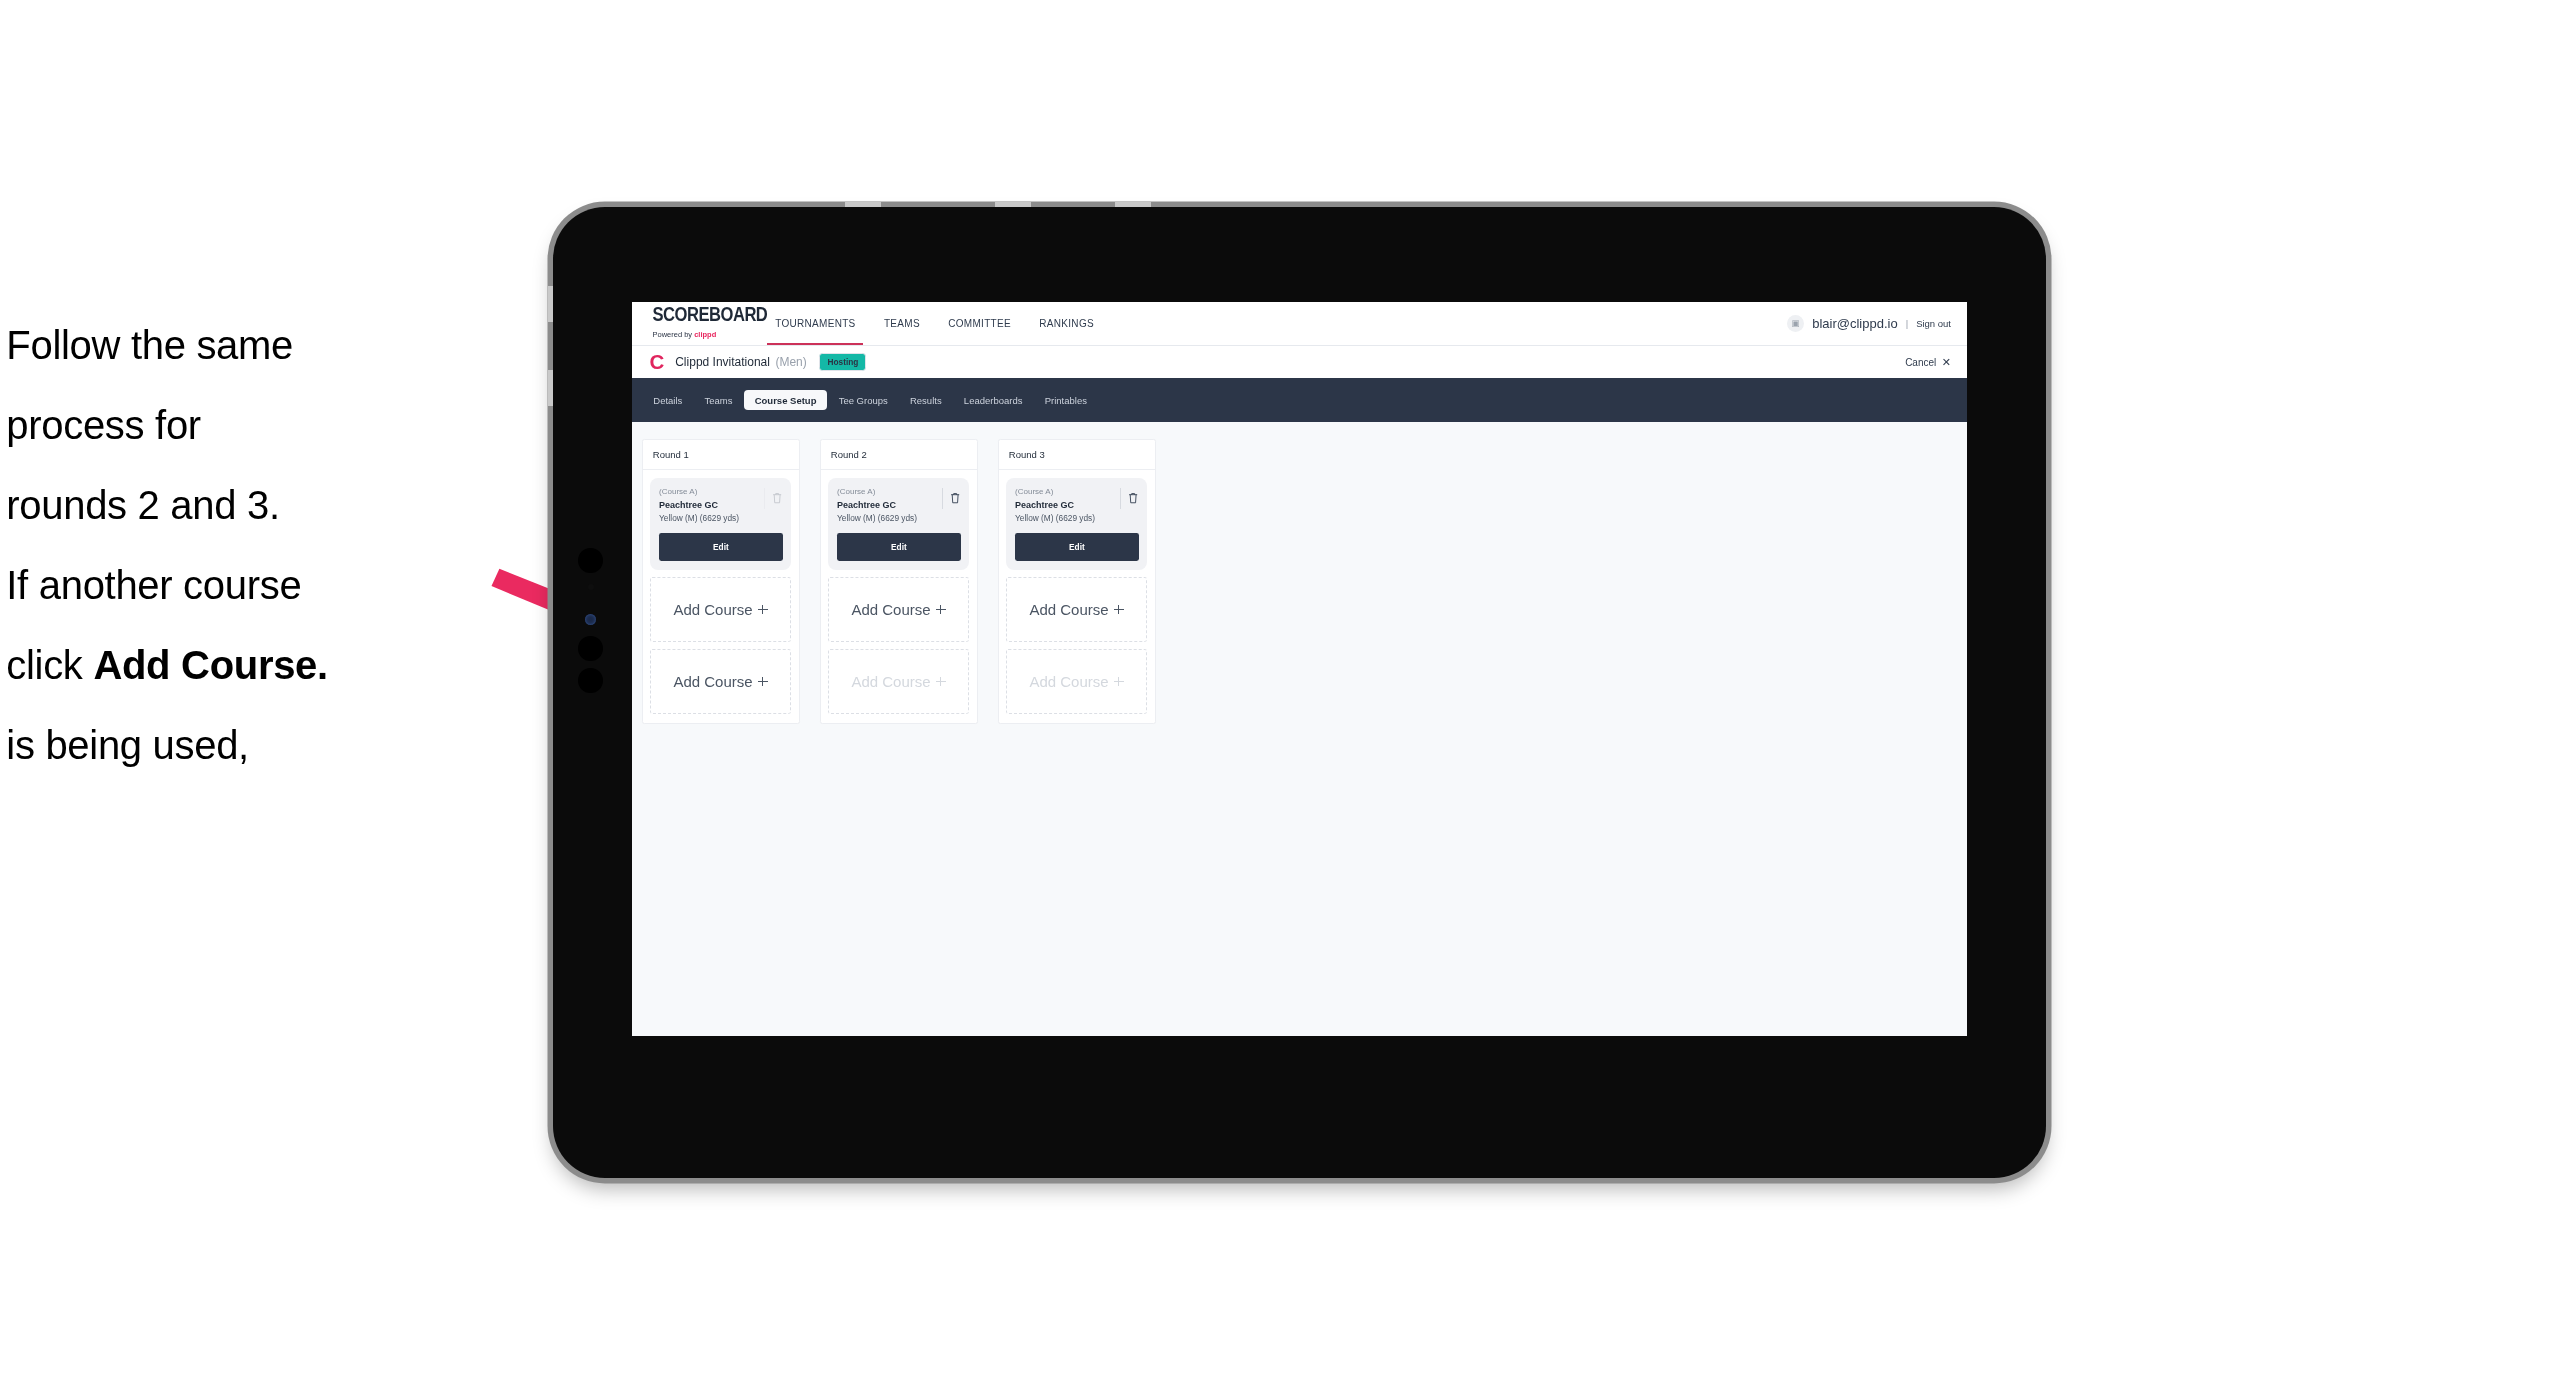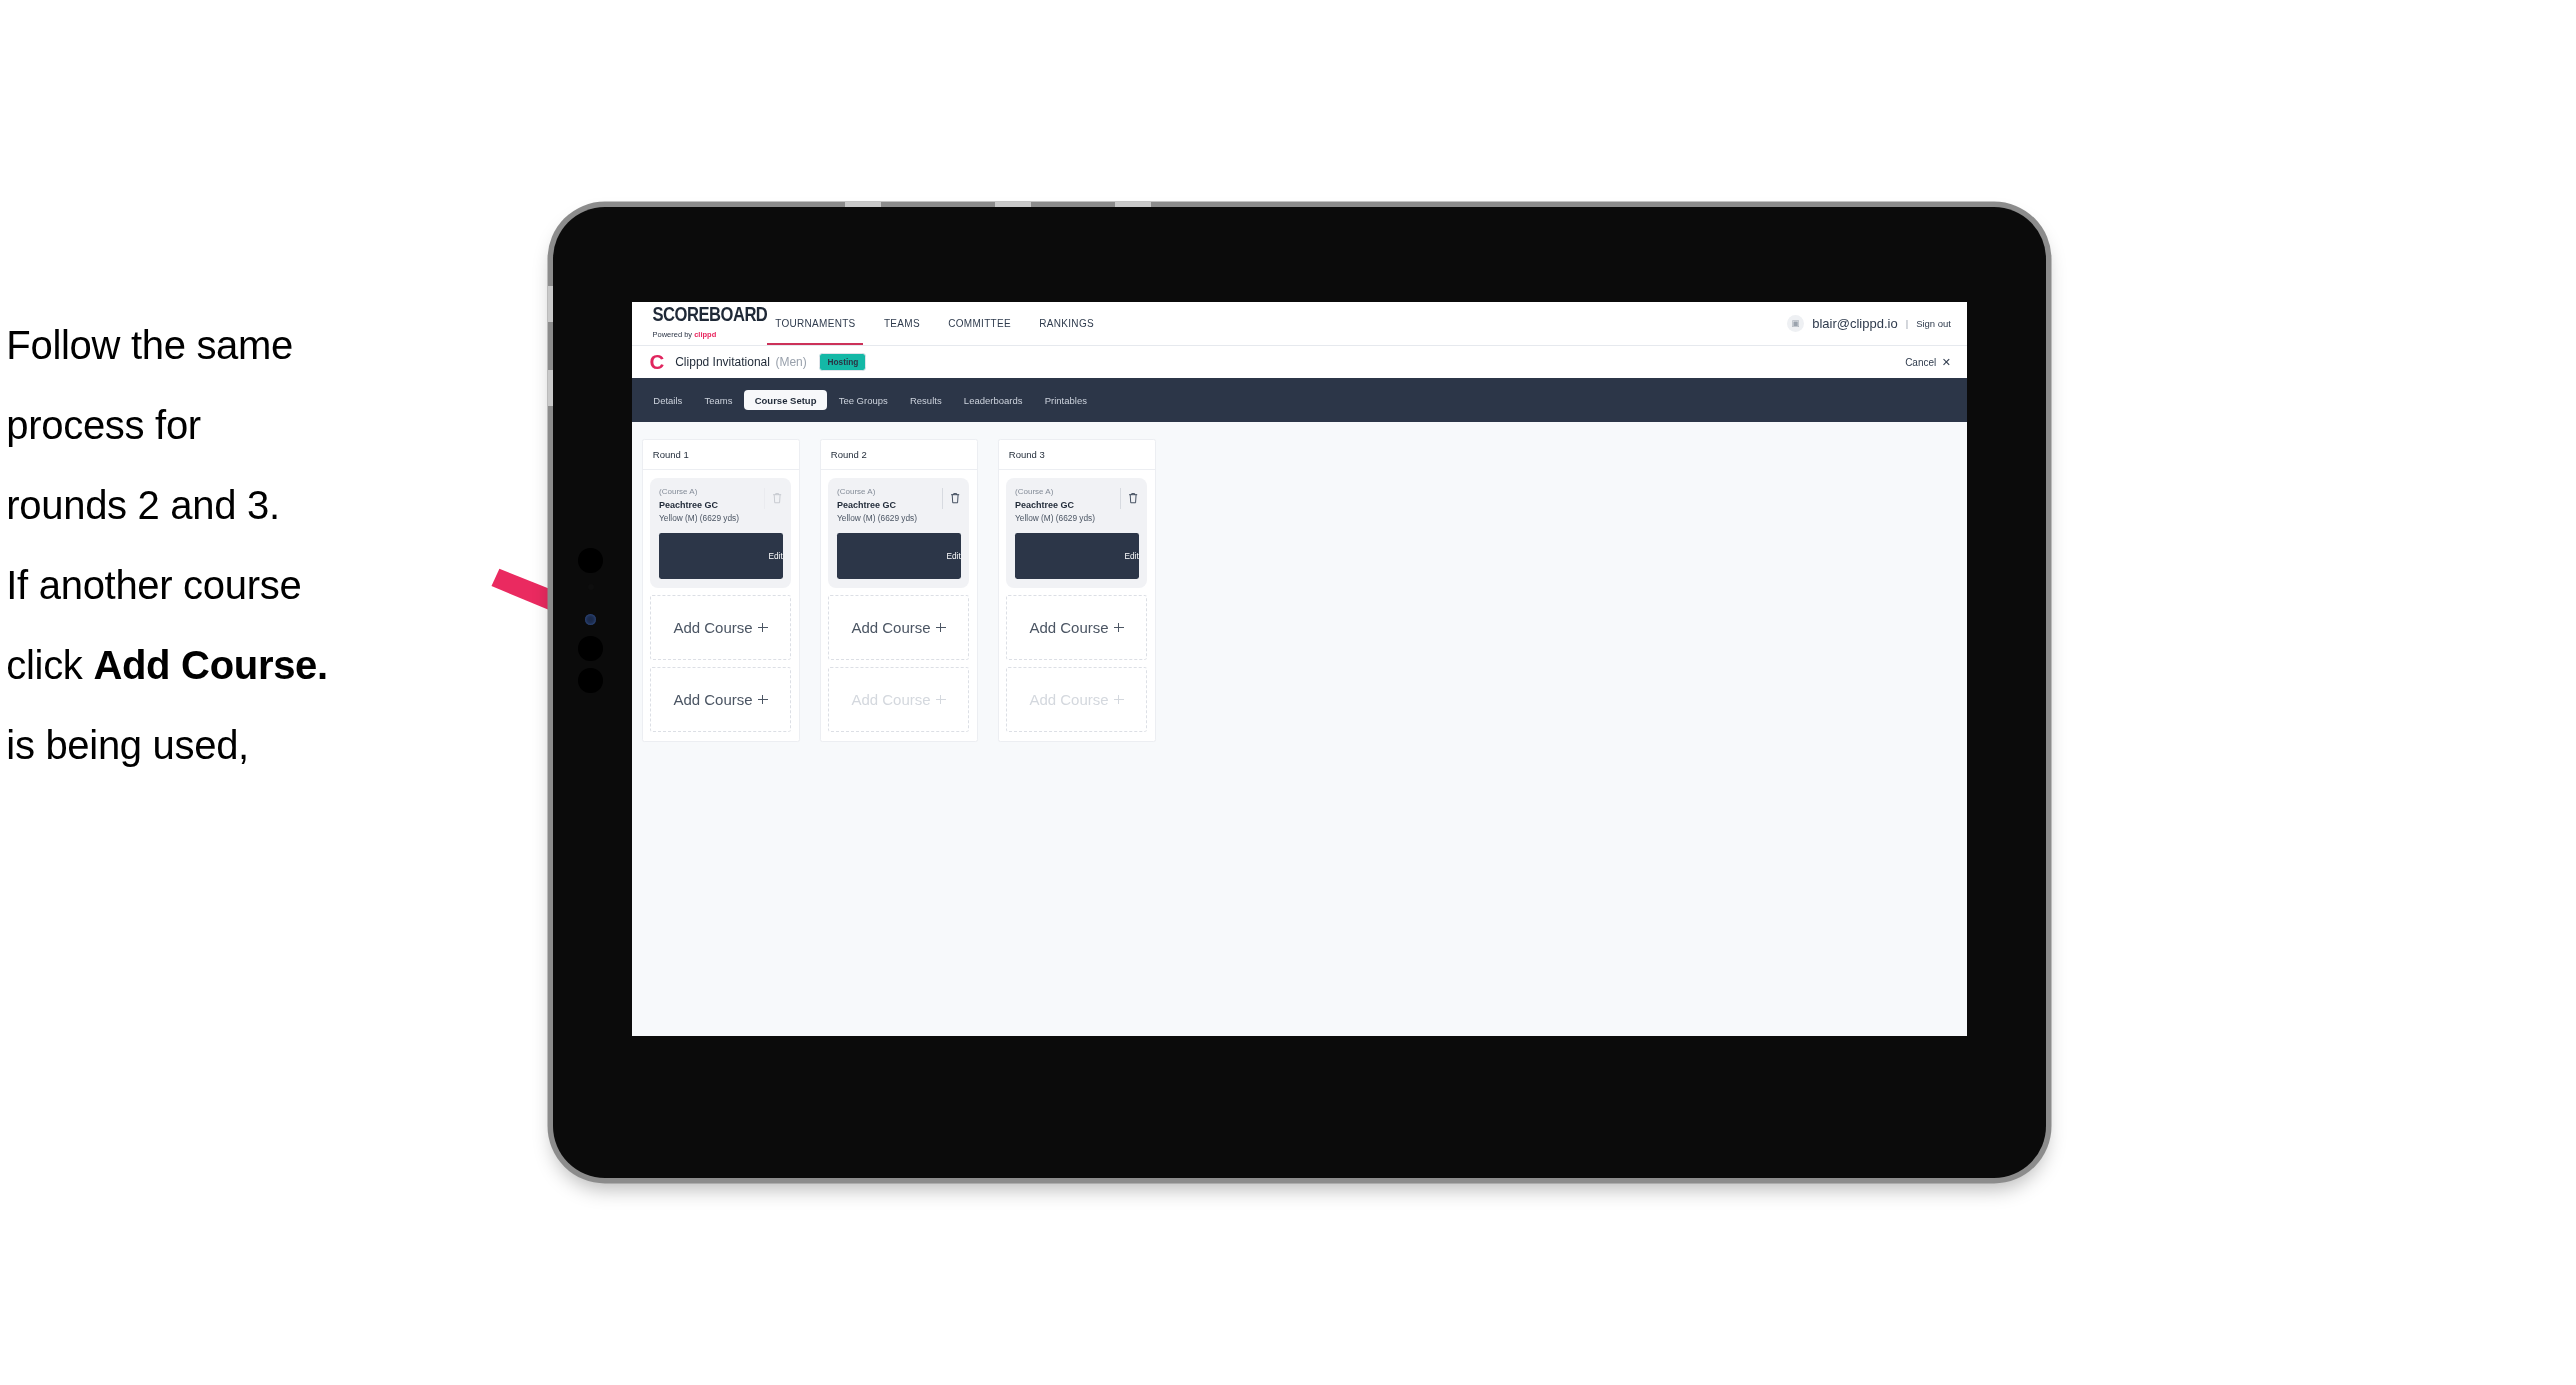--- a/index.html
+++ b/index.html
@@ -251,23 +251,23 @@
   .course-tools { display: flex; align-items: center; gap: 8px; padding-top: 1.6px; }
   .divider-v { width: 0.8px; height: 20.5px; background: #d7dae0; }
   .trash { width: 10.3px; height: 12px; }
   .faded { opacity: 0.28; }
 
   .edit-btn {
     margin-top: 8px;
     background: #2c3648;
     color: #ffffff;
     font-size: 8.3px;
-    font-weight: 400;
-    text-align: right;
-    padding: 18px 0;
+    font-weight: 700;
+    text-align: center;
+    padding: 9px 0;
     border-radius: 2.4px;
     cursor: pointer;
   }
 
   .add-slot {
     margin-top: 7.1px;
     border: 0.8px dashed #dcdfe5;
     border-radius: 2.4px;
     height: 63px;
     display: flex;

